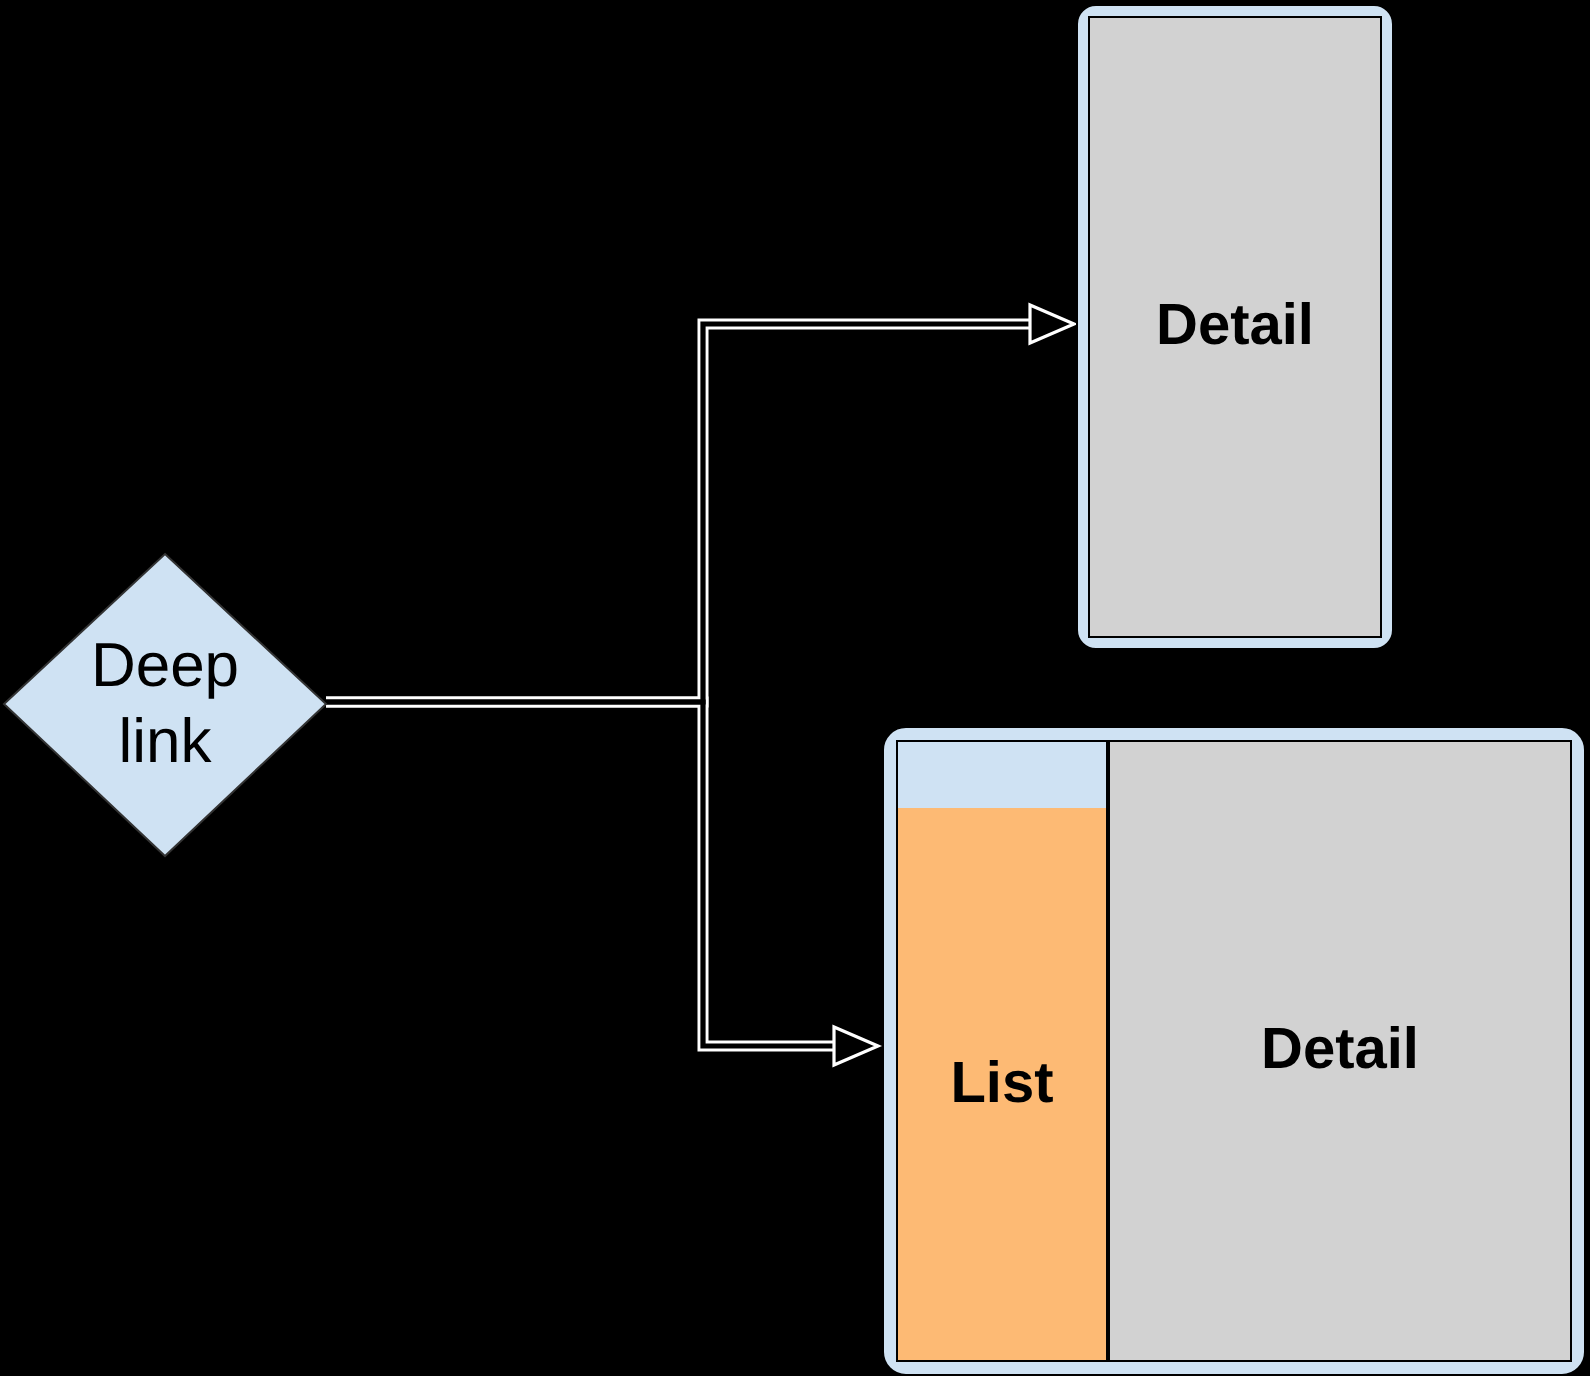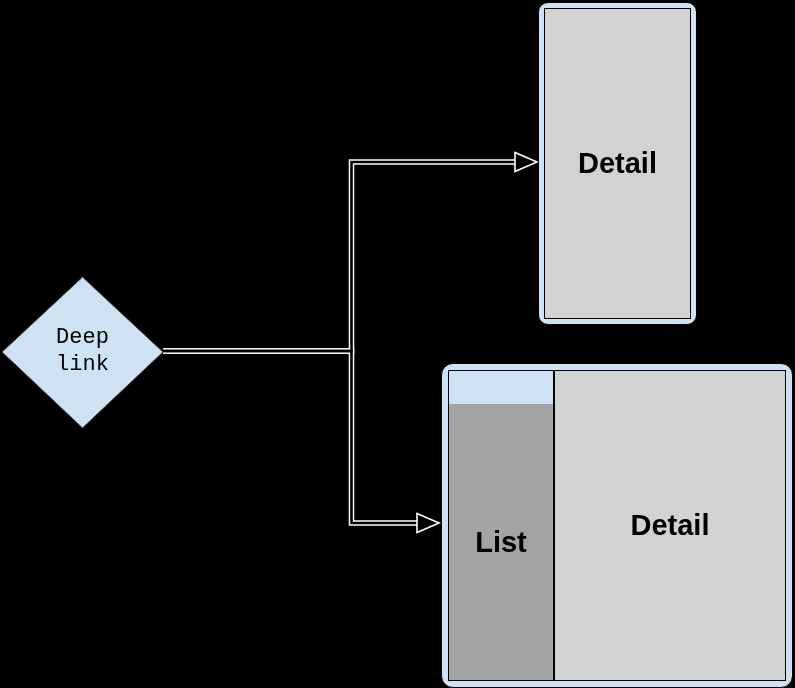--- a/index.html
+++ b/index.html
@@ -48,24 +48,23 @@
   .diamond-label {
     position: absolute;
     left: 12px;
     top: 300px;
     width: 141px;
     height: 104px;
     display: flex;
     align-items: center;
     justify-content: center;
     text-align: center;
-    font-size: 22px;
+    font-size: 31px;
     line-height: 1.22;
     white-space: pre-line;
-    font-family: Liberation Mono, monospace;
   }
   .device {
     position: absolute;
     background: #cfe2f3;
     border: 1px solid #000000;
     box-sizing: border-box;
     font-weight: bold;
   }
   .phone {
     left: 538px;
@@ -104,21 +103,21 @@
     align-items: stretch;
   }
   .pane {
     display: flex;
     align-items: center;
     justify-content: center;
     font-size: 29px;
   }
   .list-pane {
     width: 104px;
-    background: #a3a3a3;
+    background: #fdba74;
     margin-top: 33px;
   }
   .pane-divider {
     width: 2px;
     background: #000000;
   }
   .detail-pane {
     flex: 1;
     background: #d2d2d2;
   }

